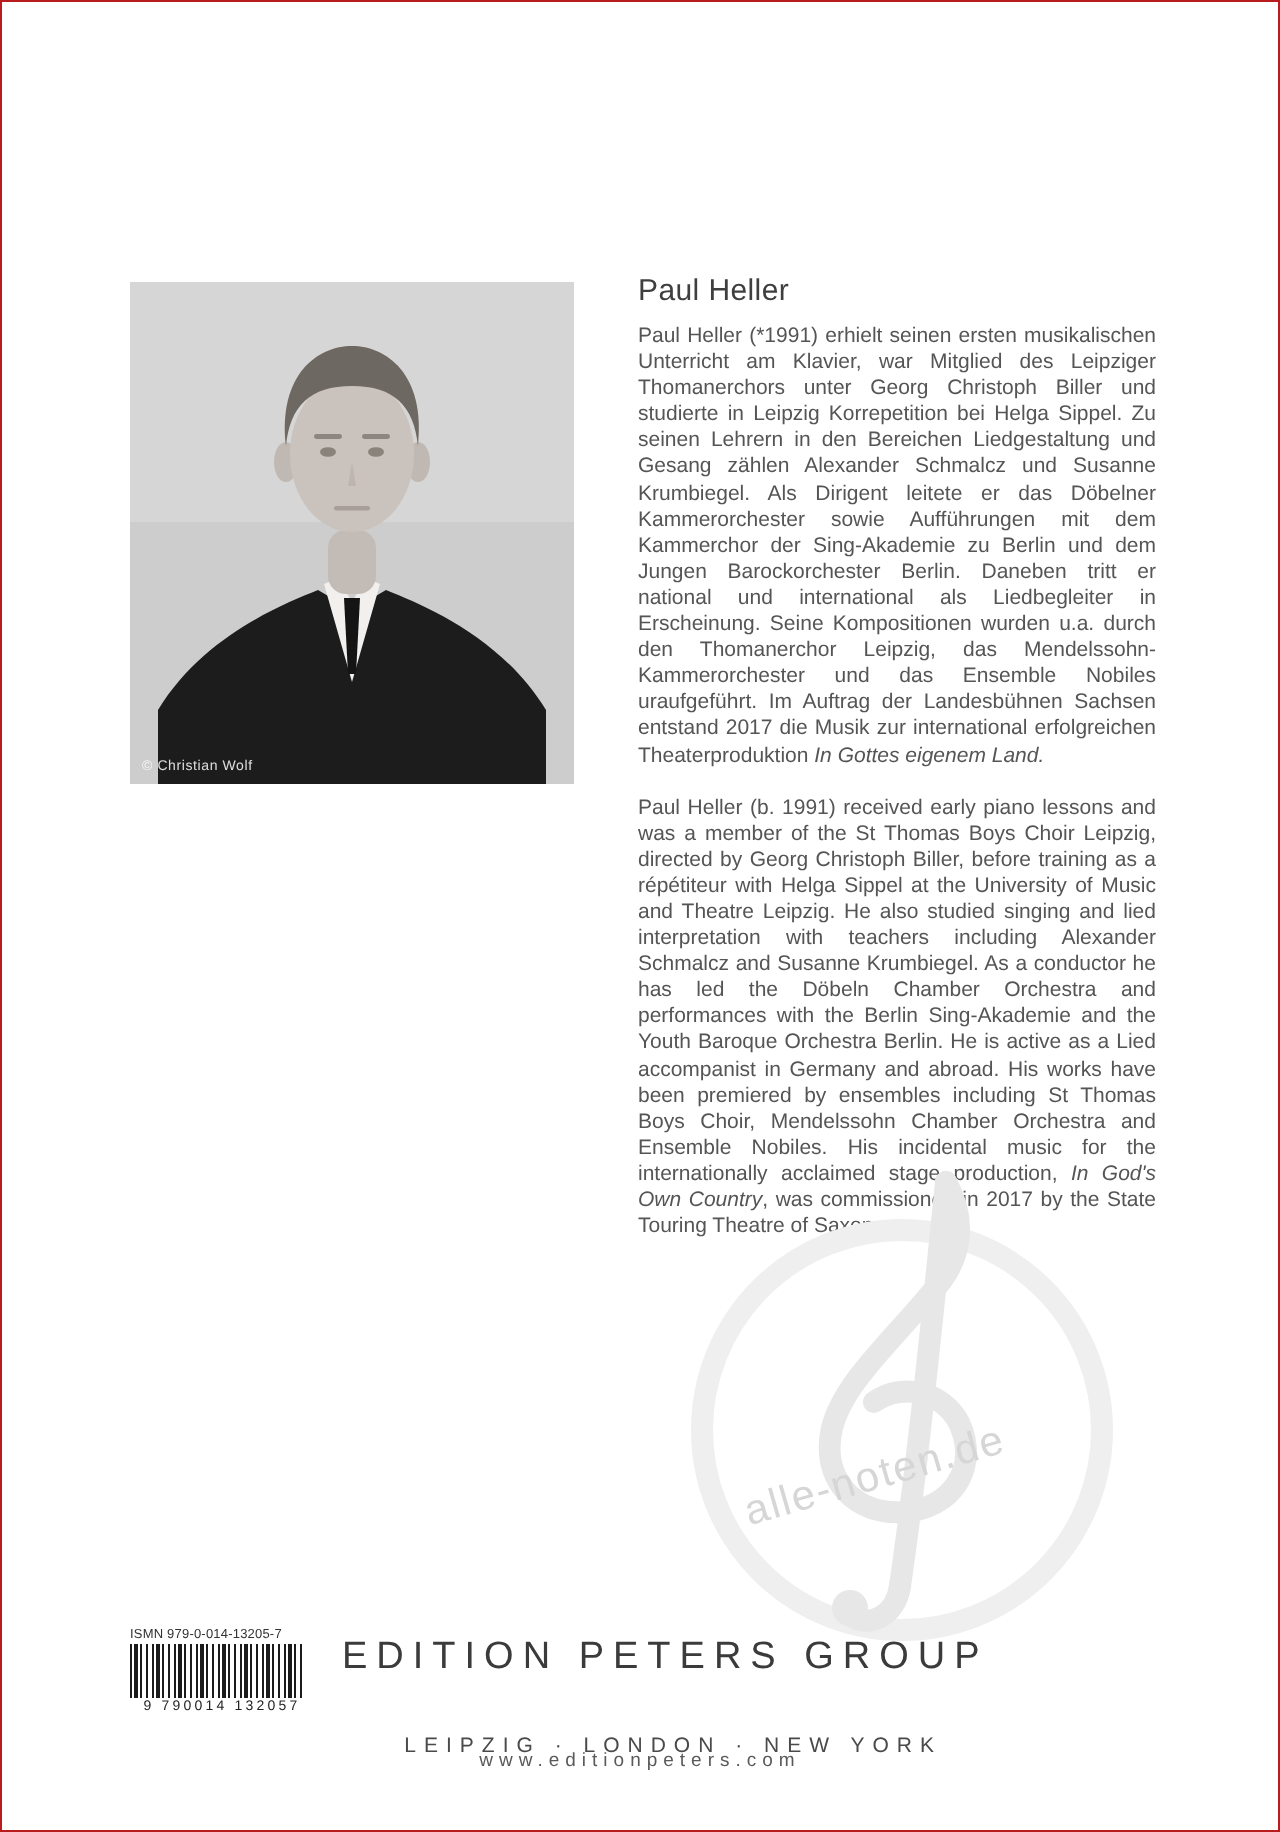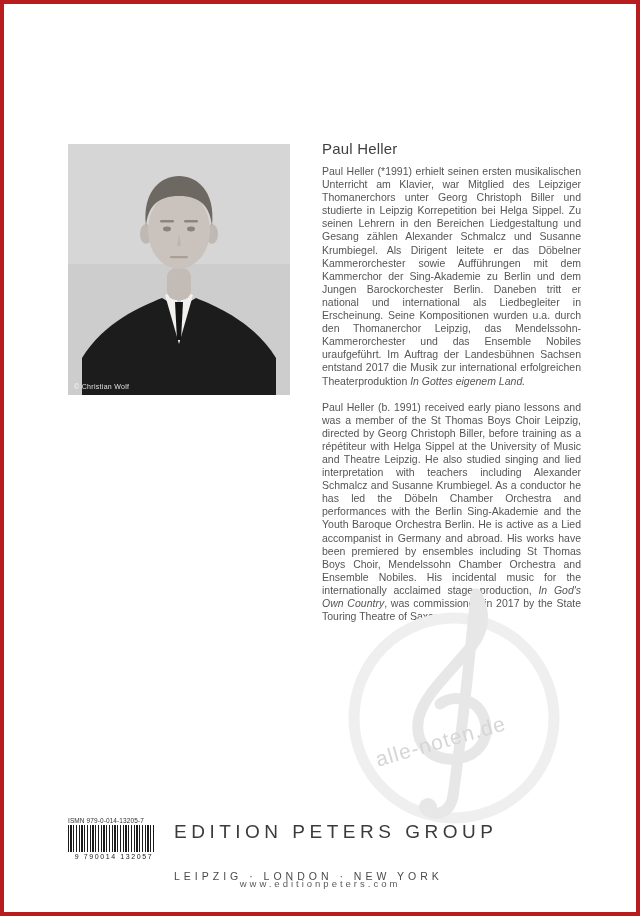--- a/index.html
+++ b/index.html
@@ -3,21 +3,21 @@
 <meta charset="utf-8">
 <style>
   html, body { margin: 0; padding: 0; background: #f5f5f5; }
   * { box-sizing: border-box; }
   .page {
     position: relative;
     width: 640px;
     height: 916px;
     margin: 0 auto;
     background: #ffffff;
-    border: 4px solid #b91c1c;
+    border: 1px solid #b91c1c;
     font-family: "Liberation Sans", sans-serif;
     overflow: hidden;
   }
 
   
   .photo {
     position: absolute;
     left: 64px; top: 140px;
     width: 222px; height: 251px;
     background: linear-gradient(180deg, #d6d6d6 0%, #cbcbcb 55%, #c0c0c0 100%);
@@ -104,21 +104,21 @@
     letter-spacing: 1.6px;
     text-align: center;
     margin-top: 1px;
     white-space: nowrap;
   }
 
   .publisher-block {
     position: absolute;
     left: 170px; top: 817px;
     width: 300px;
-    text-align: left;
+    text-align: right;
   }
   .publisher-name {
     font-size: 19px;
     letter-spacing: 4.5px;
     color: #3b3b3b;
     white-space: nowrap;
   }
   .publisher-cities {
     margin-top: 27px;
     font-size: 10.5px;

